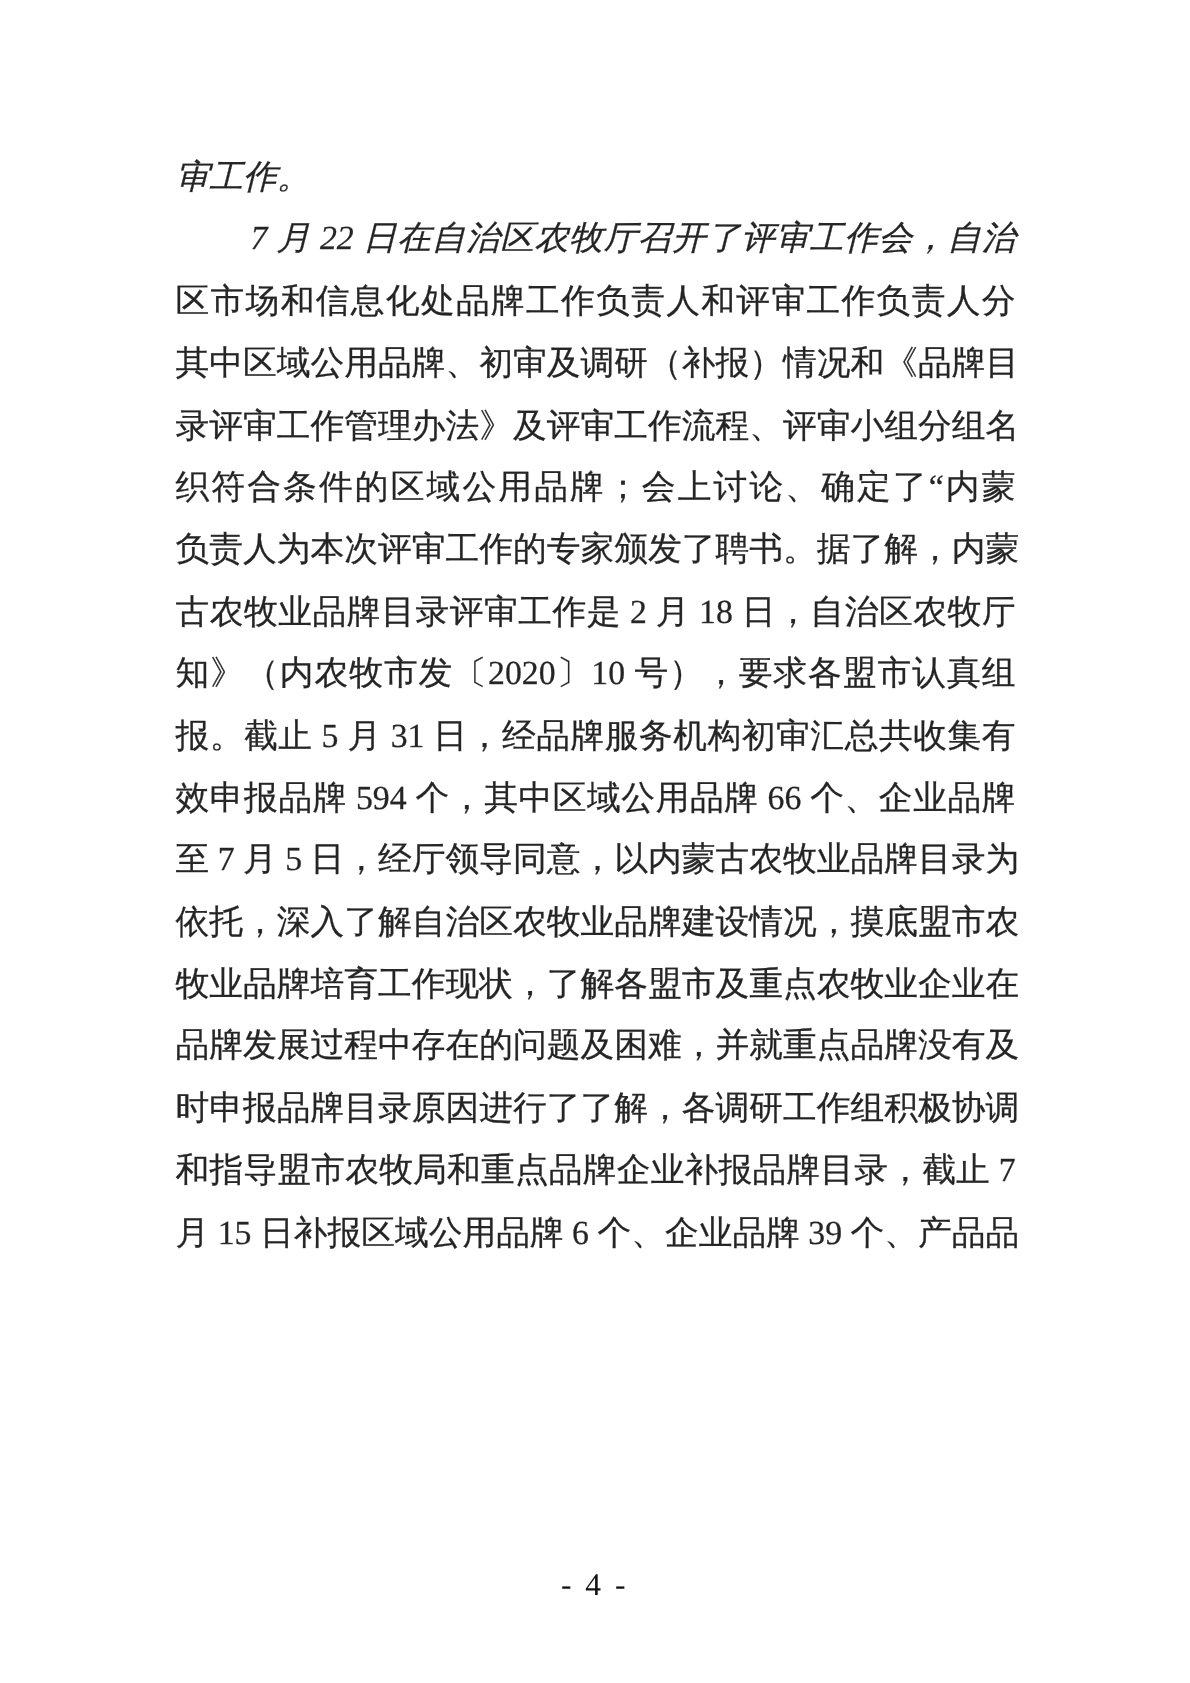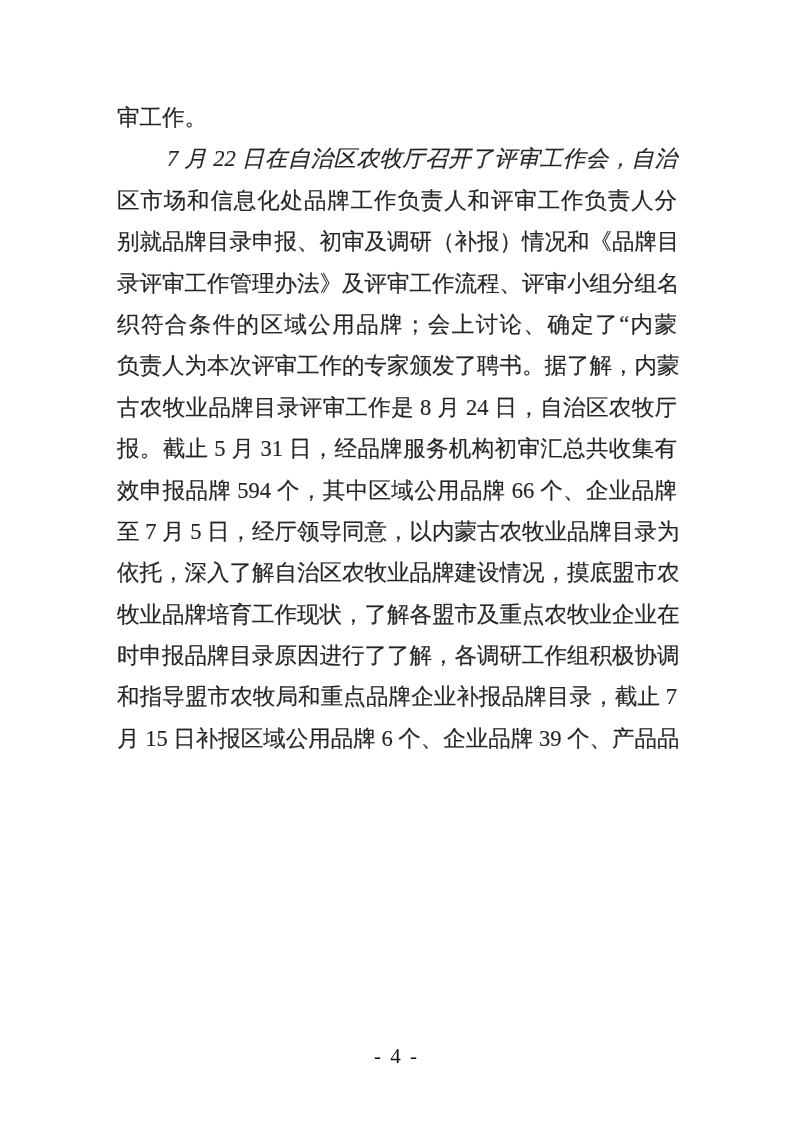--- a/index.html
+++ b/index.html
@@ -28,20 +28,21 @@
     font-size: 22.5px;
     white-space: nowrap;
     text-align: justify;
     text-align-last: justify;
     font-weight: 400;
     -webkit-text-stroke: 0.2px #3a3a3a;
   }
   .line.no-justify {
     text-align: left;
     text-align-last: left;
+    font-style: italic;
   }
   .line.indent {
     text-indent: 50px;
     font-style: italic;
   }
   .footer {
     position: absolute;
     left: 0;
     top: 1042px;
     width: 100%;
@@ -53,28 +54,30 @@
   }
 </style>
 </head>
 <body>
 
 <div class="page">
   <div class="body-text">
     <div class="line no-justify">审工作。</div>
     <div class="line indent">7 月 22 日在自治区农牧厅召开了评审工作会，自治</div>
     <div class="line">区市场和信息化处品牌工作负责人和评审工作负责人分</div>
-    <div class="line">别就品牌目录申报、初审及调研（补报）情况和《品牌目</div>
+    <div class="line">其中区域公用品牌、初审及调研（补报）情况和《品牌目</div>
     <div class="line">录评审工作管理办法》及评审工作流程、评审小组分组名</div>
     <div class="line">织符合条件的区域公用品牌；会上讨论、确定了“内蒙</div>
     <div class="line">负责人为本次评审工作的专家颁发了聘书。据了解，内蒙</div>
-    <div class="line">古农牧业品牌目录评审工作是 8 月 24 日，自治区农牧厅</div>
+    <div class="line">古农牧业品牌目录评审工作是 2 月 18 日，自治区农牧厅</div>
+    <div class="line">知》（内农牧市发〔2020〕10 号），要求各盟市认真组</div>
     <div class="line">报。截止 5 月 31 日，经品牌服务机构初审汇总共收集有</div>
     <div class="line">效申报品牌 594 个，其中区域公用品牌 66 个、企业品牌</div>
     <div class="line">至 7 月 5 日，经厅领导同意，以内蒙古农牧业品牌目录为</div>
     <div class="line">依托，深入了解自治区农牧业品牌建设情况，摸底盟市农</div>
     <div class="line">牧业品牌培育工作现状，了解各盟市及重点农牧业企业在</div>
+    <div class="line">品牌发展过程中存在的问题及困难，并就重点品牌没有及</div>
     <div class="line">时申报品牌目录原因进行了了解，各调研工作组积极协调</div>
     <div class="line">和指导盟市农牧局和重点品牌企业补报品牌目录，截止 7</div>
     <div class="line">月 15 日补报区域公用品牌 6 个、企业品牌 39 个、产品品</div>
   </div>
   <div class="footer">- 4 -</div>
 </div>
 
 </body></html>

